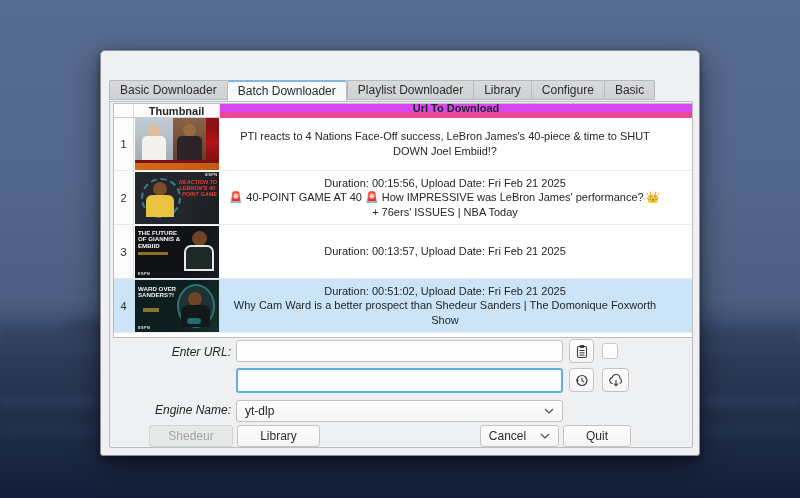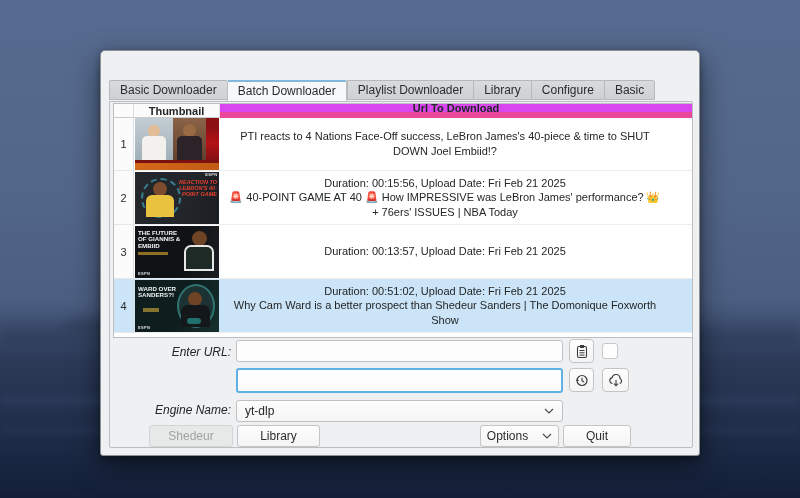--- a/index.html
+++ b/index.html
@@ -288,21 +288,21 @@
     <div class="select" style="left:135px; top:349px">
       <span class="sval">yt-dlp</span>
       <svg class="ic" width="10" height="6" viewBox="0 0 10 6">
         <polyline points="1,1 5,5 9,1" stroke="#4a4c4e" stroke-width="1.2" fill="none"></polyline>
       </svg>
     </div>
 
     <button class="btn disabled" style="left:48px; width:84px">Shedeur</button>
     <button class="btn" style="left:136px; width:83px">Library</button>
     <button class="btn" style="left:379px; width:79px">
-      <span>Options</span>
+      <span>Cancel</span>
       <svg class="ic" width="10" height="6" viewBox="0 0 10 6">
         <polyline points="1,1 5,5 9,1" stroke="#4a4c4e" stroke-width="1.2" fill="none"></polyline>
       </svg>
     </button>
     <button class="btn" style="left:462px; width:68px">Quit</button>
 
   </div>
 </div>
 
 </body></html>

